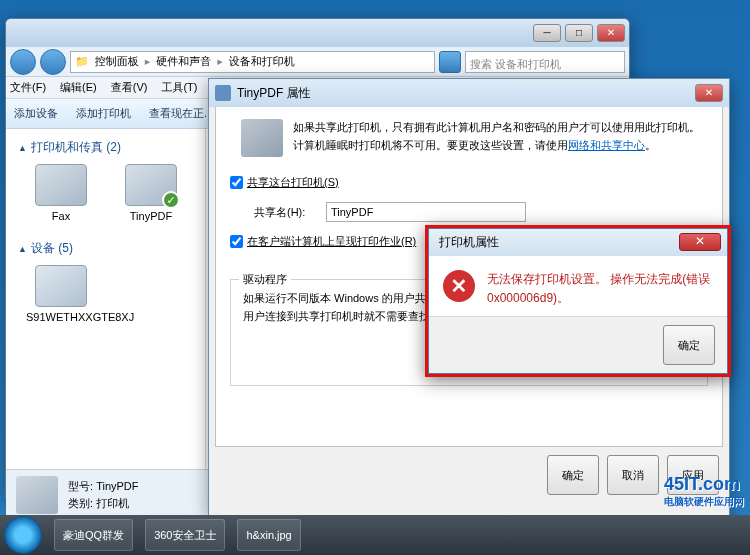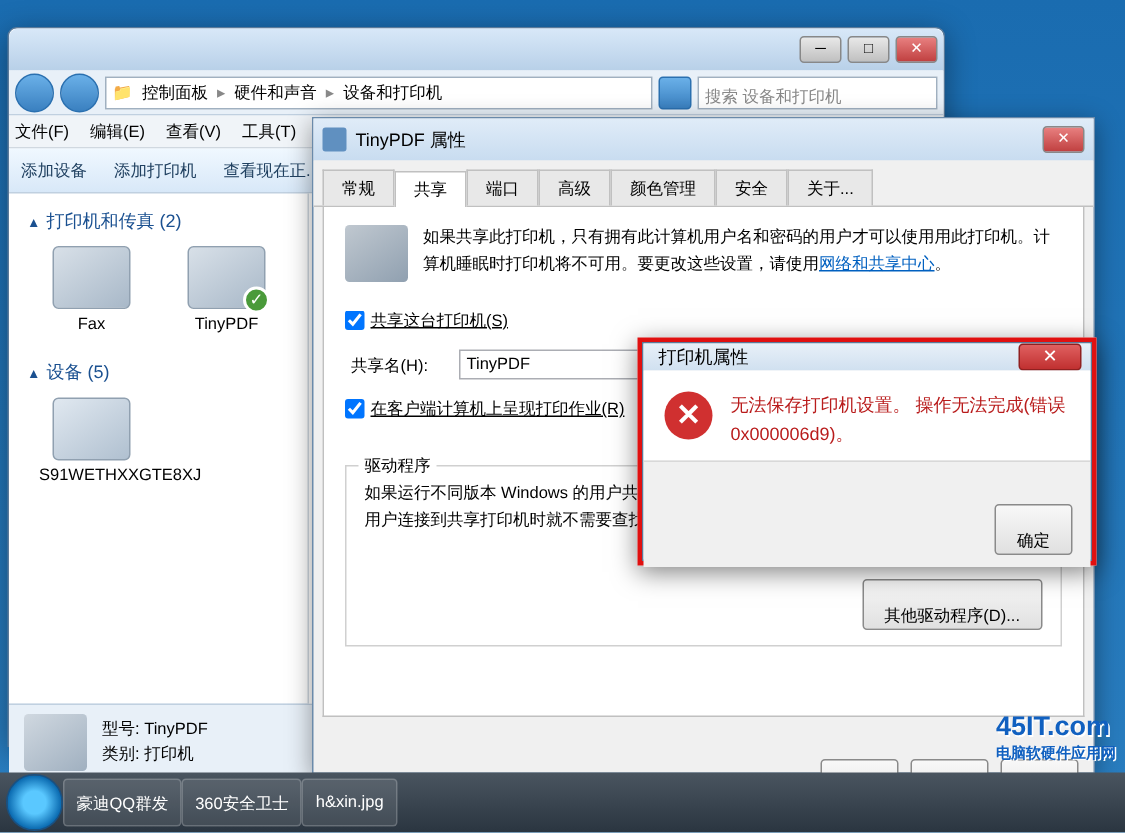--- a/index.html
+++ b/index.html
@@ -1,19 +1,19 @@
 <!DOCTYPE html>
 <html><head>
 <meta charset="utf-8">
 <style>
 * { margin: 0; padding: 0; box-sizing: border-box; font-family: "Microsoft YaHei", "Segoe UI", Tahoma, sans-serif; }
 body { width: 750px; height: 555px; background: linear-gradient(180deg, #1a6cb0 0%, #2a7ec0 100%); overflow: hidden; position: relative; }
 
 
-.taskbar { position: absolute; bottom: 0; left: 0; right: 0; height: 40px; background: linear-gradient(180deg, #4a5560 0%, #2a3540 100%); display: flex; align-items: center; padding: 0 4px; gap: 0; }
+.taskbar { position: absolute; bottom: 0; left: 0; right: 0; height: 40px; background: linear-gradient(180deg, #4a5560 0%, #2a3540 100%); display: flex; align-items: center; padding: 0 4px; gap: 12px; }
 .start-orb { width: 38px; height: 38px; border-radius: 50%; background: radial-gradient(circle, #5ac8ff 30%, #0a6ab0 70%); border: 1px solid #1a5080; }
 .task-item { height: 32px; padding: 0 8px; background: rgba(255,255,255,0.1); border: 1px solid rgba(255,255,255,0.2); border-radius: 3px; display: flex; align-items: center; font-size: 11px; color: #fff; }
 
 
 .explorer { position: absolute; top: 18px; left: 5px; width: 625px; height: 480px; background: #fff; border: 1px solid #5a7a9a; border-radius: 6px 6px 0 0; box-shadow: 0 4px 20px rgba(0,0,0,0.4); }
 .explorer-titlebar { height: 28px; background: linear-gradient(180deg, #d8e8f8 0%, #b8d0e8 100%); border-radius: 6px 6px 0 0; display: flex; justify-content: flex-end; align-items: center; padding: 0 4px; gap: 4px; }
 .win-btn { width: 28px; height: 18px; background: linear-gradient(180deg, #e8e8e8, #c0c0c0); border: 1px solid #888; border-radius: 3px; font-size: 10px; text-align: center; line-height: 16px; cursor: pointer; }
 .win-btn.close { background: linear-gradient(180deg, #e88080, #c04040); color: #fff; }
 
 .addr-bar { height: 30px; background: #e8f0f8; border-bottom: 1px solid #c0d0e0; display: flex; align-items: center; padding: 2px 4px; gap: 4px; }
@@ -45,32 +45,32 @@
 
 
 .props-dialog { position: absolute; top: 78px; left: 208px; width: 522px; height: 438px; background: #f0f0f0; border: 1px solid #6a8aaa; box-shadow: 0 4px 16px rgba(0,0,0,0.4); }
 .props-title { height: 28px; background: linear-gradient(180deg, #e0ecf8, #c8dcf0); display: flex; align-items: center; padding: 0 6px; font-size: 12px; justify-content: space-between; gap: 44px; }
 .props-title-left { display: flex; align-items: center; gap: 6px; }
 .props-title .icon { width: 16px; height: 16px; background: #6090c0; border-radius: 2px; }
 .tabs { display: flex; padding: 6px 6px 0; background: #f0f0f0; border-bottom: 1px solid #c0c0c0; font-size: 11px; }
 .tab { padding: 4px 12px; border: 1px solid #c0c0c0; border-bottom: none; background: #e8e8e8; margin-right: 0; }
 .tab.active { background: #fff; position: relative; top: 1px; }
 .tab-content { background: #fff; margin: 0 6px; padding: 12px 14px; height: 340px; border: 1px solid #c0c0c0; border-top: none; font-size: 12px; }
-.share-info { display: flex; gap: 10px; margin-bottom: 18px; }
+.share-info { display: flex; gap: 10px; margin-bottom: 18px; margin-left: 11px; }
 .share-icon { width: 42px; height: 38px; background: linear-gradient(145deg, #c0c8d0, #90a0b0); border-radius: 3px; flex-shrink: 0; }
 .share-text { line-height: 1.6; font-size: 11px; }
 .share-text a { color: #0060c0; text-decoration: underline; }
 .form-row { display: flex; align-items: center; margin-bottom: 12px; font-size: 11px; gap: 6px; }
 .form-row label { display: flex; align-items: center; gap: 4px; text-decoration: underline; }
 .form-row input[type=text] { flex: 1; max-width: 200px; height: 20px; border: 1px solid #abadb3; padding: 0 4px; font-size: 11px; }
-.form-row .lbl { width: 66px; margin-left: 4px; }
+.form-row .lbl { width: 66px; margin-left: 24px; }
 .fieldset { border: 1px solid #d0d0d0; padding: 10px 12px; margin-top: 30px; position: relative; }
 .fieldset .legend { position: absolute; top: -8px; left: 8px; background: #fff; padding: 0 4px; font-size: 11px; }
 .fieldset .desc { font-size: 11px; line-height: 1.6; margin-bottom: 10px; }
-.btn { height: 19px; padding: 16px 14px; background: linear-gradient(180deg, #f8f8f8, #e0e0e0); border: 1px solid #8a8a8a; border-radius: 3px; font-size: 11px; cursor: pointer; margin-top: 20px; }
+.btn { height: 40px; padding: 4px 14px; background: linear-gradient(180deg, #f8f8f8, #e0e0e0); border: 1px solid #8a8a8a; border-radius: 3px; font-size: 11px; cursor: pointer; }
 .dialog-btns { display: flex; justify-content: flex-end; gap: 8px; padding: 8px 10px; }
 
 
 .error-box { position: absolute; top: 225px; left: 425px; width: 306px; height: 152px; border: 3px solid #e01010; box-shadow: 0 4px 16px rgba(0,0,0,0.5); background: #f0f0f0; z-index: 10; }
 .error-inner { border: 1px solid #5a7a9a; height: 100%; display: flex; flex-direction: column; }
 .error-title { height: 28px; background: linear-gradient(180deg, #e8f0f8, #d0e0f0); display: flex; align-items: center; justify-content: space-between; padding: 0 6px 0 10px; font-size: 12px; }
 .error-close { width: 42px; height: 18px; background: linear-gradient(180deg, #e06060, #c03030); border: 1px solid #902020; border-radius: 3px; color: #fff; font-size: 12px; text-align: center; line-height: 14px; cursor: pointer; }
 .error-body { flex: 1; display: flex; padding: 14px 14px 8px; gap: 12px; background: #fff; }
 .error-icon { width: 32px; height: 32px; border-radius: 50%; background: #d03030; color: #fff; font-size: 20px; font-weight: bold; text-align: center; line-height: 32px; flex-shrink: 0; }
 .error-msg { font-size: 12px; color: #b91c1c; line-height: 1.6; }
@@ -158,29 +158,20 @@
 </div>
 
 <div class="props-dialog">
   <div class="props-title">
     <div class="props-title-left">
       <div class="icon"></div>
       <span>TinyPDF 属性</span>
     </div>
     <div class="win-btn close">✕</div>
   </div>
-  <div class="tabs">
-    <div class="tab">常规</div>
-    <div class="tab active">共享</div>
-    <div class="tab">端口</div>
-    <div class="tab">高级</div>
-    <div class="tab">颜色管理</div>
-    <div class="tab">安全</div>
-    <div class="tab">关于...</div>
-  </div>
   <div class="tab-content">
     <div class="share-info">
       <div class="share-icon"></div>
       <div class="share-text">
         <span>如果共享此打印机，只有拥有此计算机用户名和密码的用户才可以使用用此打印机。计算机睡眠时打印机将不可用。要更改这些设置，请使用</span><a href="#">网络和共享中心</a>。
       </div>
     </div>
     <div class="form-row">
       <label>
           <input type="checkbox" checked="" style=""> 

